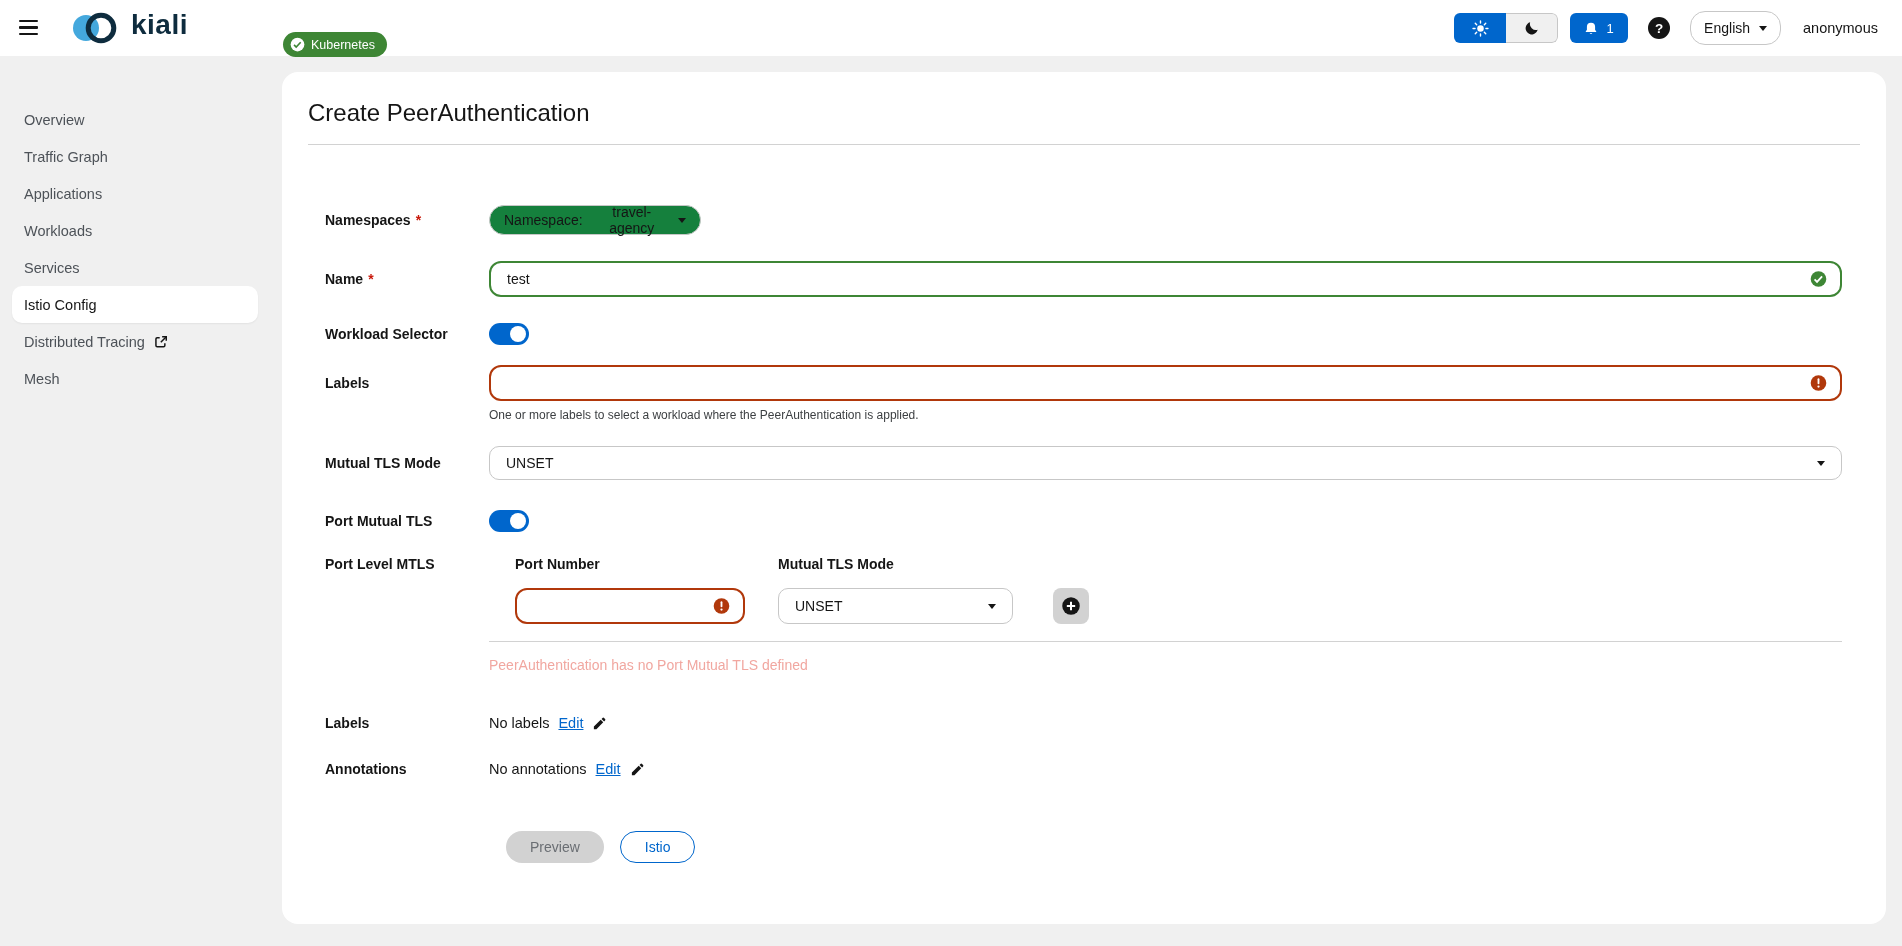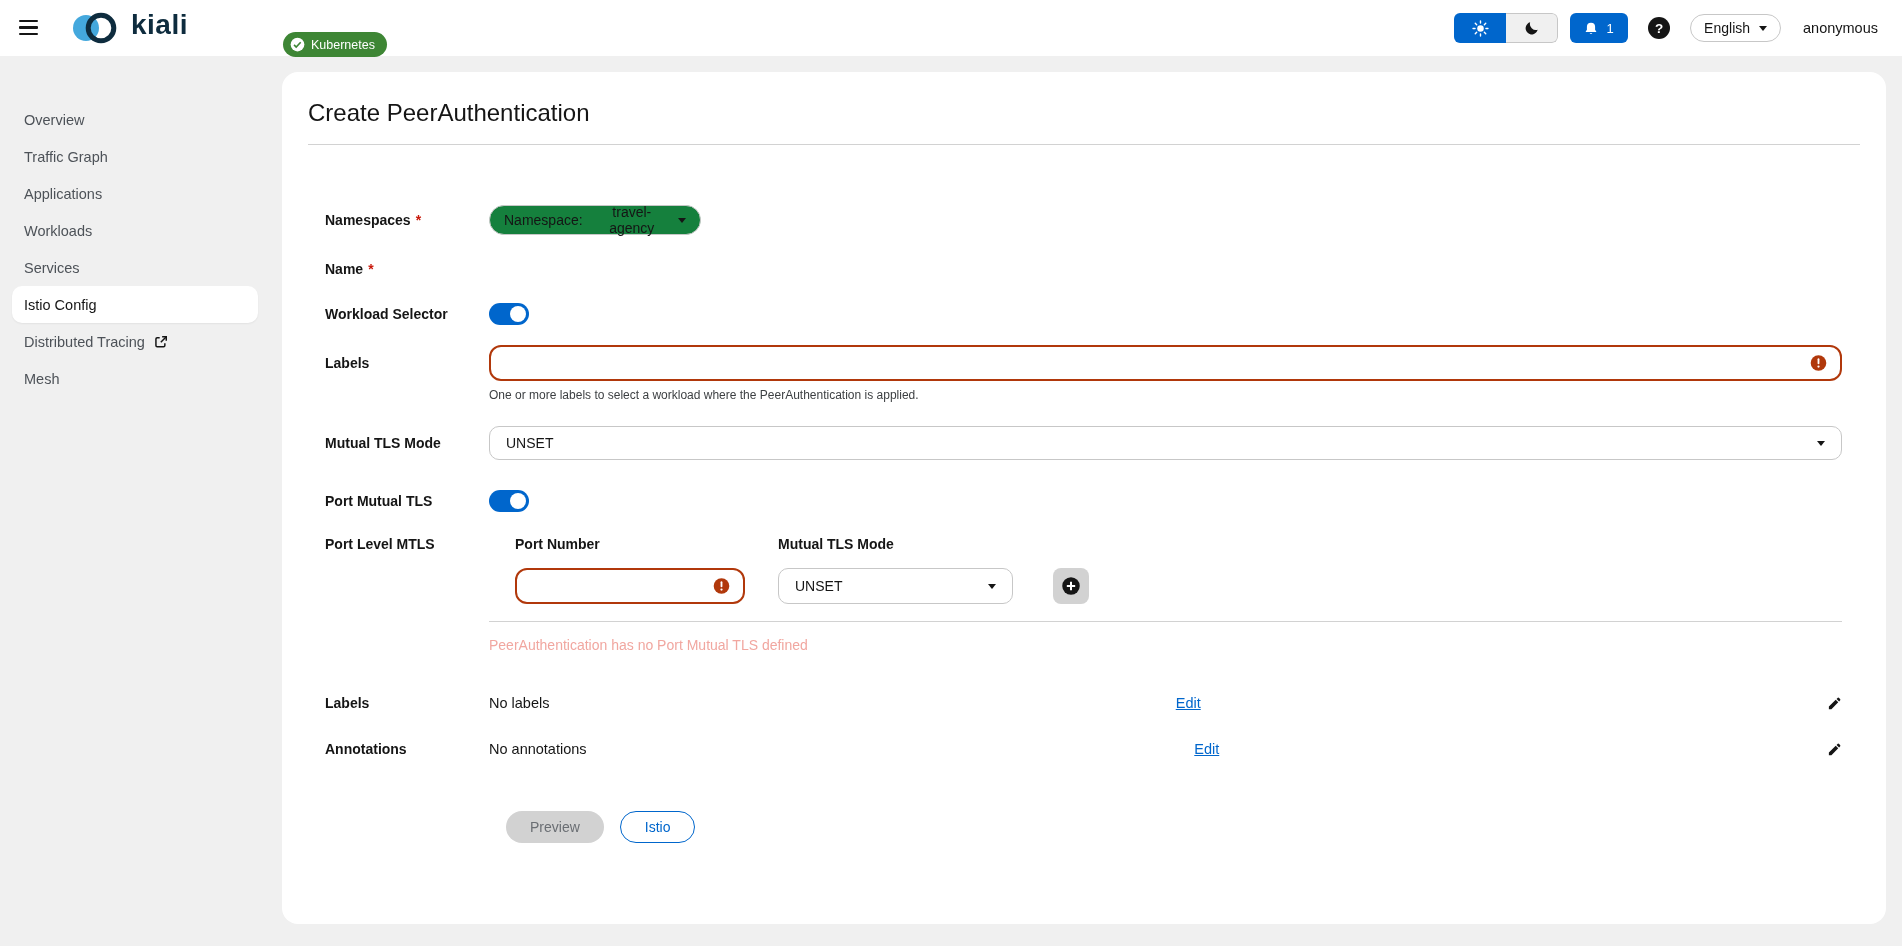--- a/index.html
+++ b/index.html
@@ -32,21 +32,21 @@
   .bell-btn {
     margin-left:12px; height:30px; min-width:58px; background:#0066CC; border:none;
     border-radius:6px; color:#fff; display:flex; align-items:center; justify-content:center;
     gap:8px; font-size:13px; cursor:pointer; font-family:inherit;
   }
   .help-btn {
     margin-left:20px; width:22px; height:22px; border-radius:50%; background:#151515;
     color:#fff; font-size:13.5px; font-weight:700; display:flex; align-items:center; justify-content:center; cursor:pointer;
   }
   .lang-btn {
-    margin-left:20px; height:28px; background:#fff; border:1px solid #c7c7c7; border-radius:15px;
+    margin-left:20px; height:34px; background:#fff; border:1px solid #c7c7c7; border-radius:15px;
     padding:0 13px; display:flex; align-items:center; gap:9px; font-size:14px; cursor:pointer; font-family:inherit; color:#151515;
   }
   .username { margin-left:22px; font-size:14.5px; color:#151515; }
   .caret { width:0; height:0; border-left:4.5px solid transparent; border-right:4.5px solid transparent; border-top:5.5px solid #151515; }
 
   
   .sidebar { position:absolute; left:0; top:56px; width:270px; bottom:0; padding-top:21px;margin-top:24px; }
   .nav-item {
     height:37px; display:flex; align-items:center; gap:9px;
     padding-left:24px; font-size:14.5px; color:#4d5258; cursor:pointer;
@@ -112,21 +112,21 @@
   .port-input input { padding-right:38px; }
   .port-select { width:235px; margin-left:33px; height:36px; }
   .add-btn {
     margin-left:40px; width:36px; height:36px; border-radius:8px; border:none; background:#d2d2d2;
     display:flex; align-items:center; justify-content:center; cursor:pointer;
   }
   .port-rule { height:1px; background:#d2d2d2; margin-top:17px; }
   .port-warning { font-size:14px; color:#f1a7a0; margin-top:15px; }
 
   .meta-row { margin-top:42px; }
-  .meta-val { display:flex; align-items:center; gap:9px; font-size:14.5px; color:#151515;justify-content:space-between; }
+  .meta-val { display:flex; align-items:center; gap:9px; font-size:14.5px; color:#151515; }
   .edit-link { color:#0066CC; text-decoration:underline; font-size:14.5px; cursor:pointer; }
 
   .actions { display:flex; gap:16px; margin:54px 0 0 181px; }
   .btn { height:32px; border-radius:16px; font-size:14px; font-family:inherit; cursor:pointer; padding:0 24px; }
   .btn.preview { background:#d2d2d2; color:#6a6e73; border:none; }
   .btn.cancel  { background:#fff; color:#0066CC; border:1px solid #0066CC; }
 
   svg { display:block; }
 </style>
 </head>
@@ -248,20 +248,27 @@
             <span>Namespace:</span>
             <span class="val">travel-agency</span>
             <span class="caret"></span>
           </button>
         </div>
       </div>
 
       <div class="frow mb-a">
         <div class="flabel">
           <span>Name</span><span class="req">*</span>
+        </div>
+        <div class="text-input valid">
+          <input type="text" value="test" style="">
+          <svg class="input-status" viewBox="0 0 24 24">
+            <circle cx="12" cy="12" r="11" fill="#3E8635"></circle>
+            <path d="M6.5 12.6l3.4 3.4 7.2-7.6" stroke="#fff" stroke-width="2.6" fill="none"></path>
+          </svg>
         </div>
       </div>
 
       <div class="frow mb-b">
         <div class="flabel">Workload Selector</div>
         <div>
           <div class="toggle">
               <span class="knob"></span>
             </div>
         </div>

